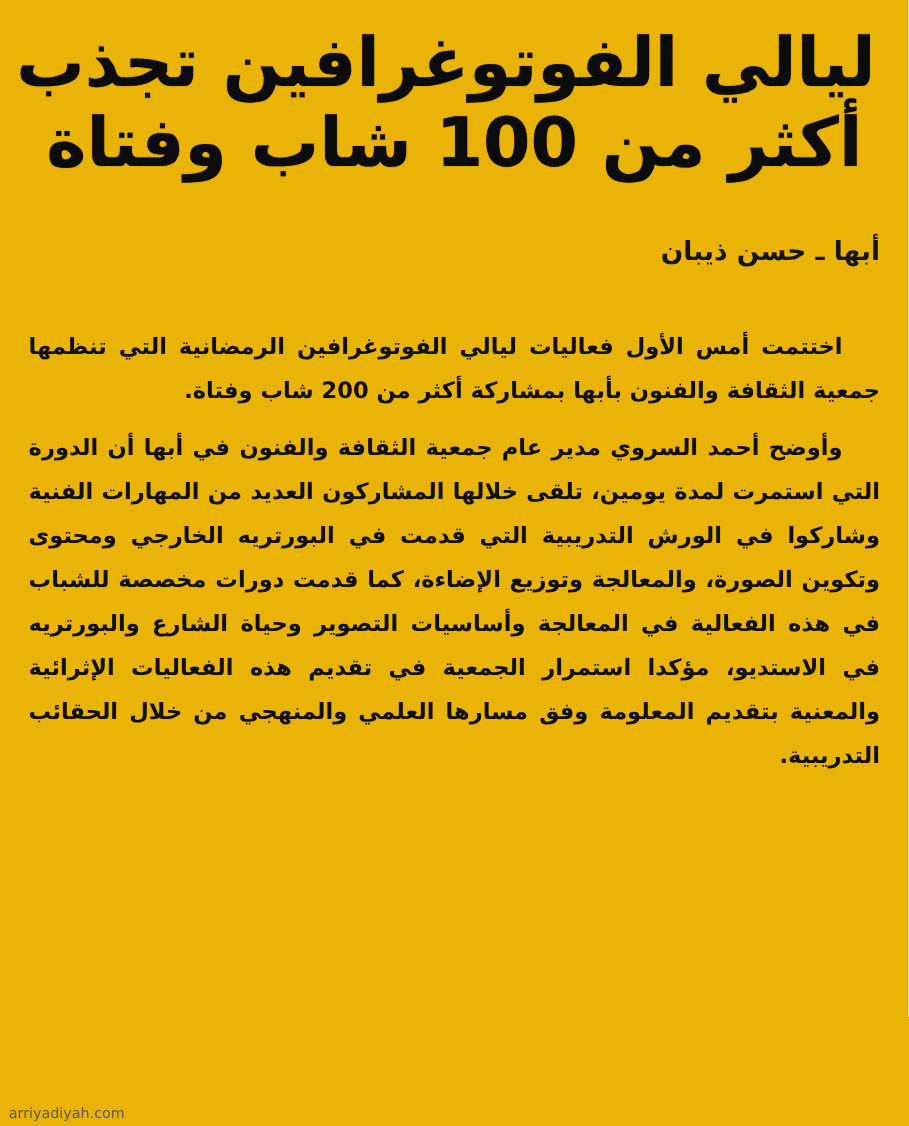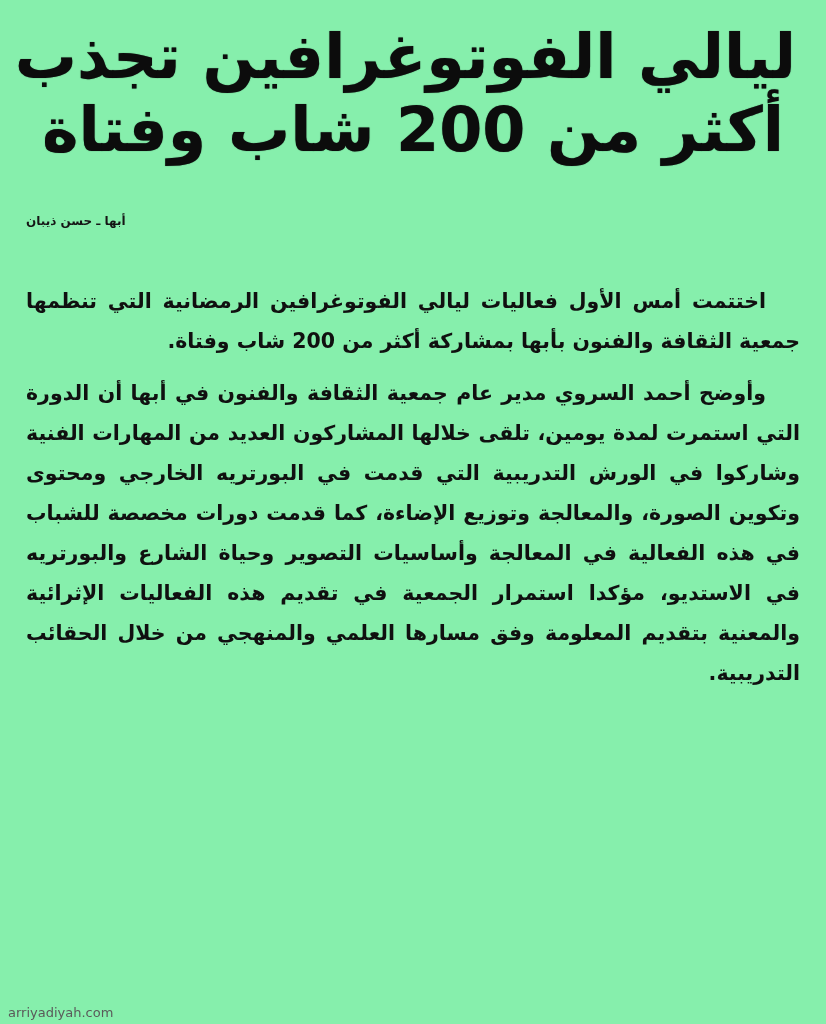--- a/index.html
+++ b/index.html
@@ -14,44 +14,44 @@
     color: #111111;
     position: relative;
     overflow: hidden;
   }
   .page {
     width: 826px;
     height: 1024px;
     box-sizing: border-box;
     padding: 14px 26px 0 26px;
     position: relative;
-    background: #86efac;
+    background: #eab308;
   }
   .headline {
     direction: rtl;
     text-align: center;
     font-family: "DejaVu Sans", "Liberation Sans", sans-serif;
     font-weight: bold;
     font-size: 62px;
     line-height: 1.18;
     letter-spacing: -1px;
     color: #0c0c0c;
     margin: 6px 0 0 0;
     padding: 0 4px;
     text-shadow: 0 0 1px rgba(0,0,0,0.55);
   }
   .headline .line {
     display: block;
     white-space: nowrap;
   }
   .byline {
     direction: rtl;
-    text-align: left;
+    text-align: right;
     font-weight: bold;
-    font-size: 12px;
+    font-size: 24px;
     color: #151515;
     margin-top: 48px;
     margin-bottom: 0;
     letter-spacing: 0px;
   }
   .article {
     direction: rtl;
     margin-top: 54px;
     font-size: 20.5px;
     line-height: 1.95;
@@ -76,21 +76,21 @@
     text-align: center;
   }
 </style>
 </head>
 <body>
 
 <div class="page">
 
   <h1 class="headline">
     <span class="line">ليالي الفوتوغرافين تجذب</span>
-    <span class="line">أكثر من 200 شاب وفتاة</span>
+    <span class="line">أكثر من 100 شاب وفتاة</span>
   </h1>
 
   <div class="byline">أبها ـ حسن ذيبان</div>
 
   <div class="article">
     <p>اختتمت أمس الأول فعاليات ليالي الفوتوغرافين الرمضانية التي تنظمها جمعية الثقافة والفنون بأبها بمشاركة أكثر من 200 شاب وفتاة.</p>
     <p>وأوضح أحمد السروي مدير عام جمعية الثقافة والفنون في أبها أن الدورة التي استمرت لمدة يومين، تلقى خلالها المشاركون العديد من المهارات الفنية وشاركوا في الورش التدريبية التي قدمت في البورتريه الخارجي ومحتوى وتكوين الصورة، والمعالجة وتوزيع الإضاءة، كما قدمت دورات مخصصة للشباب في هذه الفعالية في المعالجة وأساسيات التصوير وحياة الشارع والبورتريه في الاستديو، مؤكدا استمرار الجمعية في تقديم هذه الفعاليات الإثرائية والمعنية بتقديم المعلومة وفق مسارها العلمي والمنهجي من خلال الحقائب التدريبية.</p>
   </div>
 
   <div class="footer-url">arriyadiyah.com</div>

